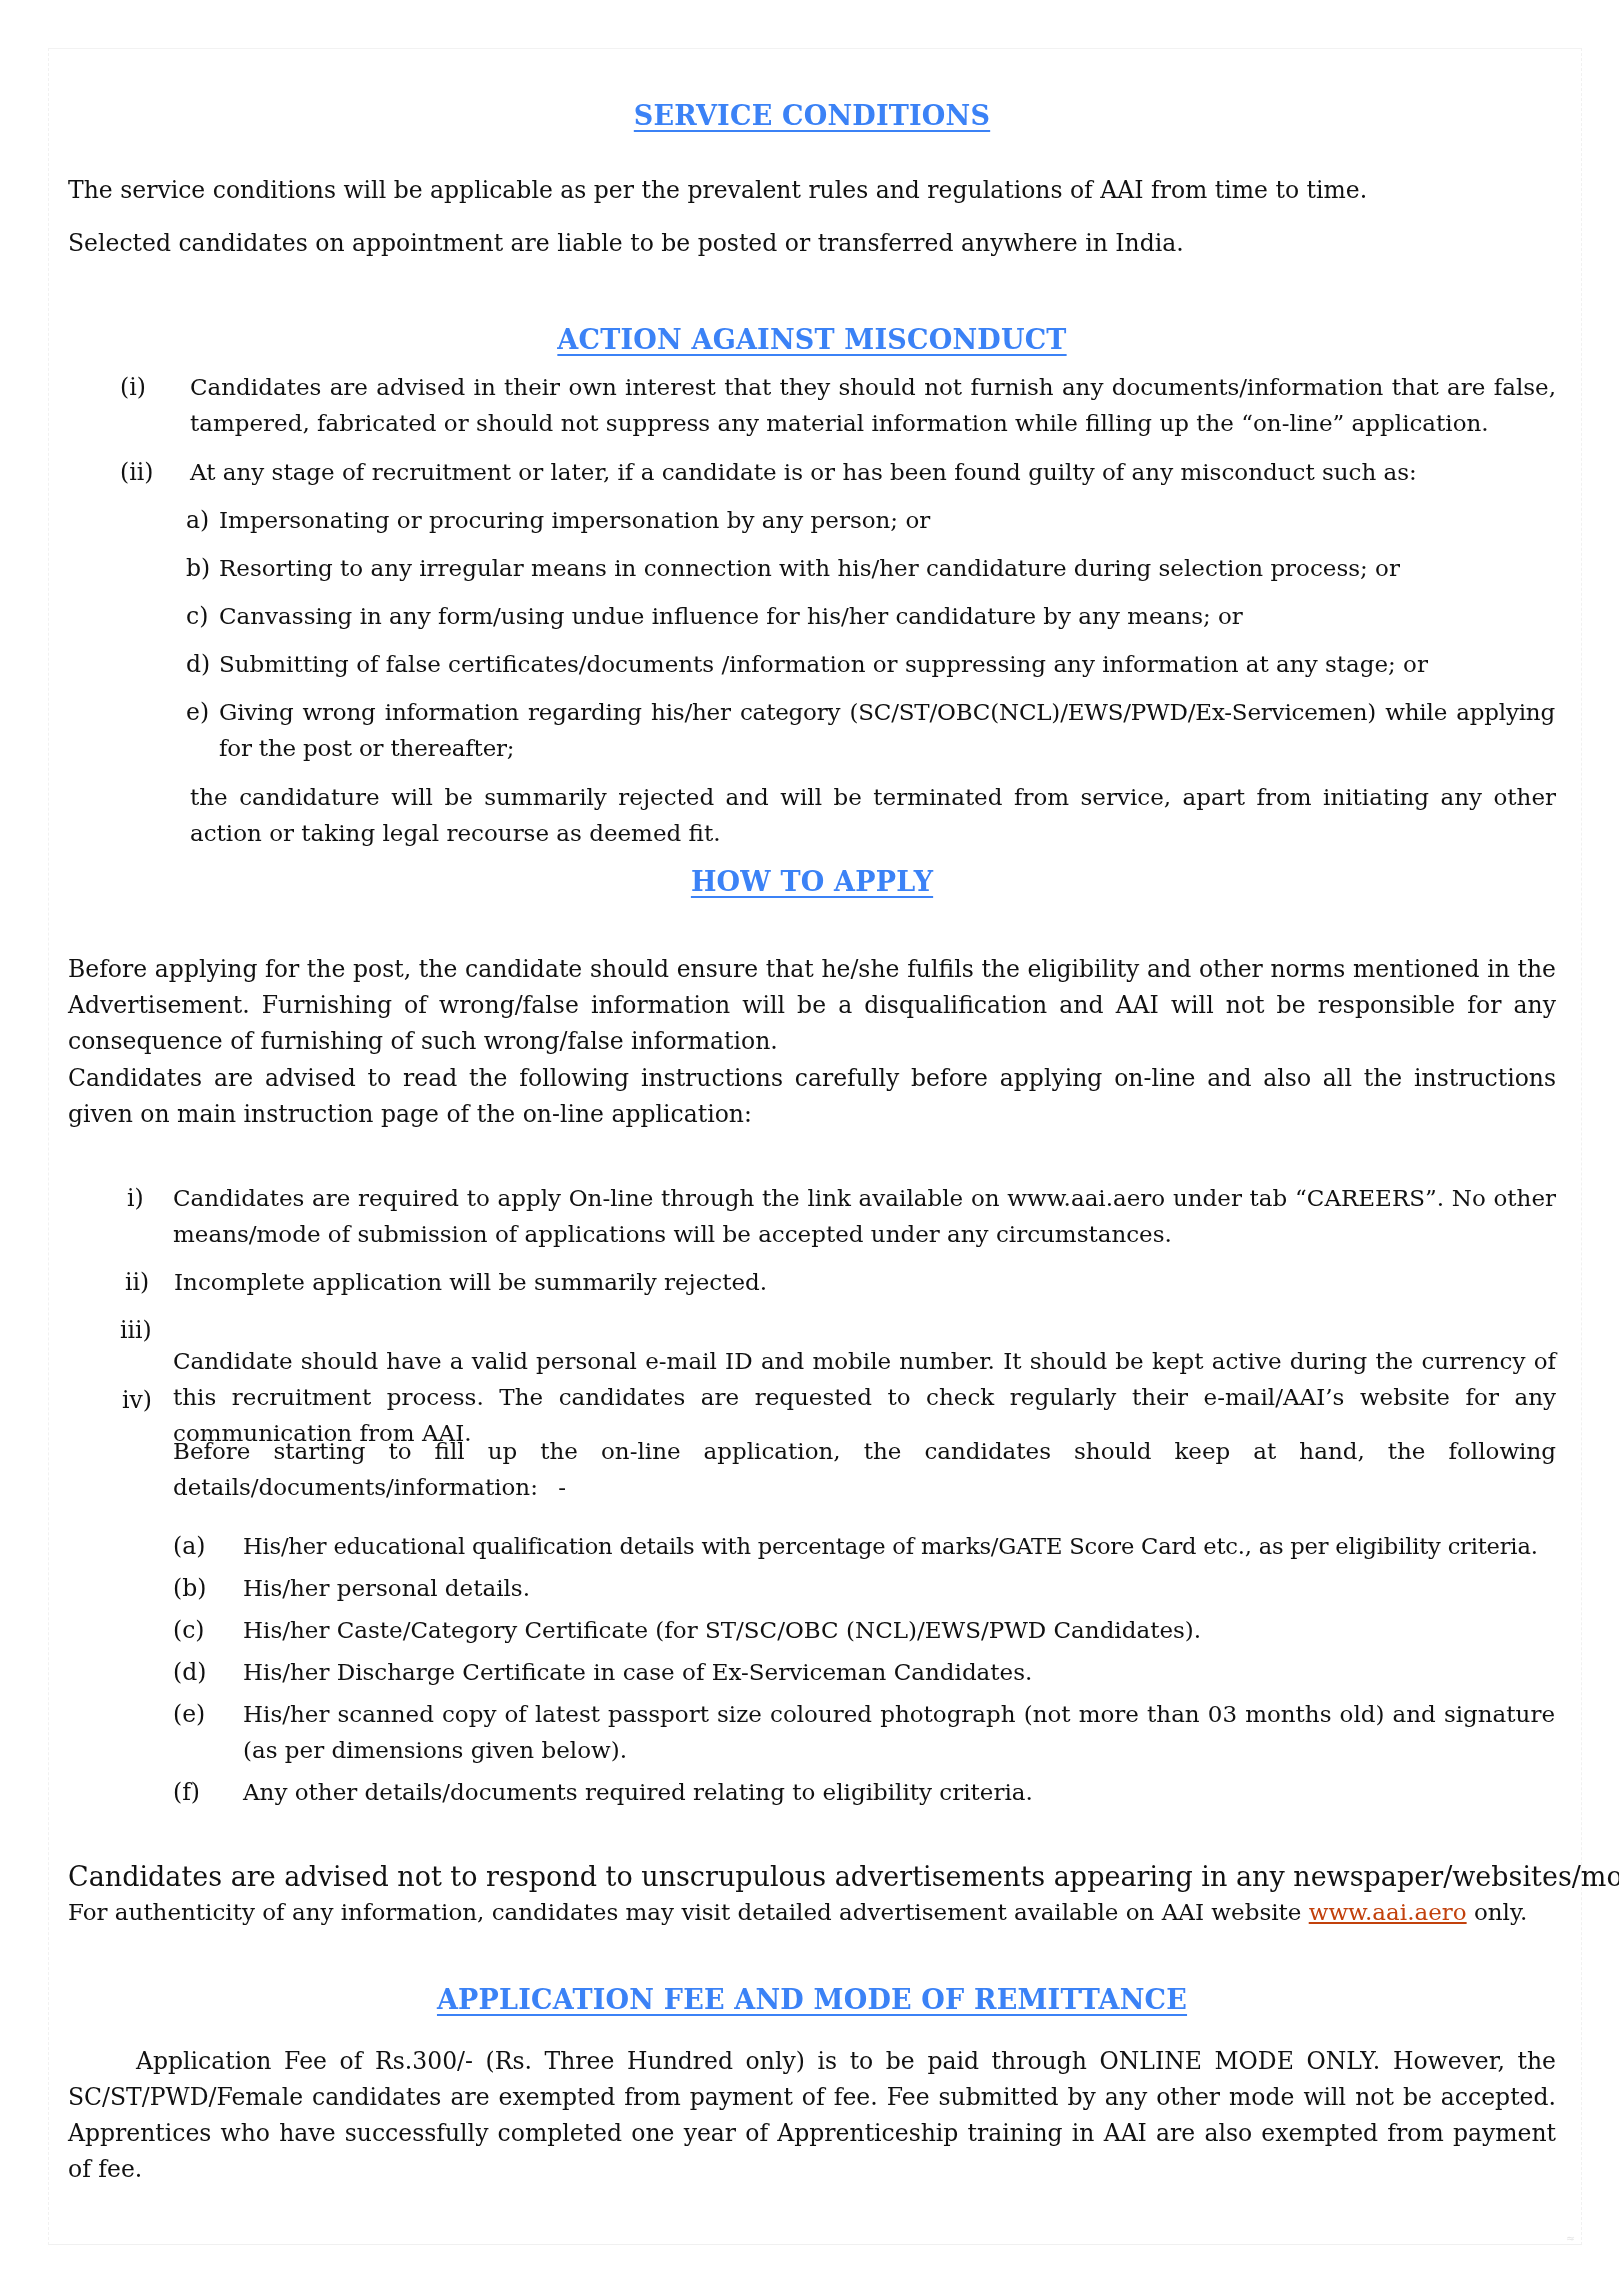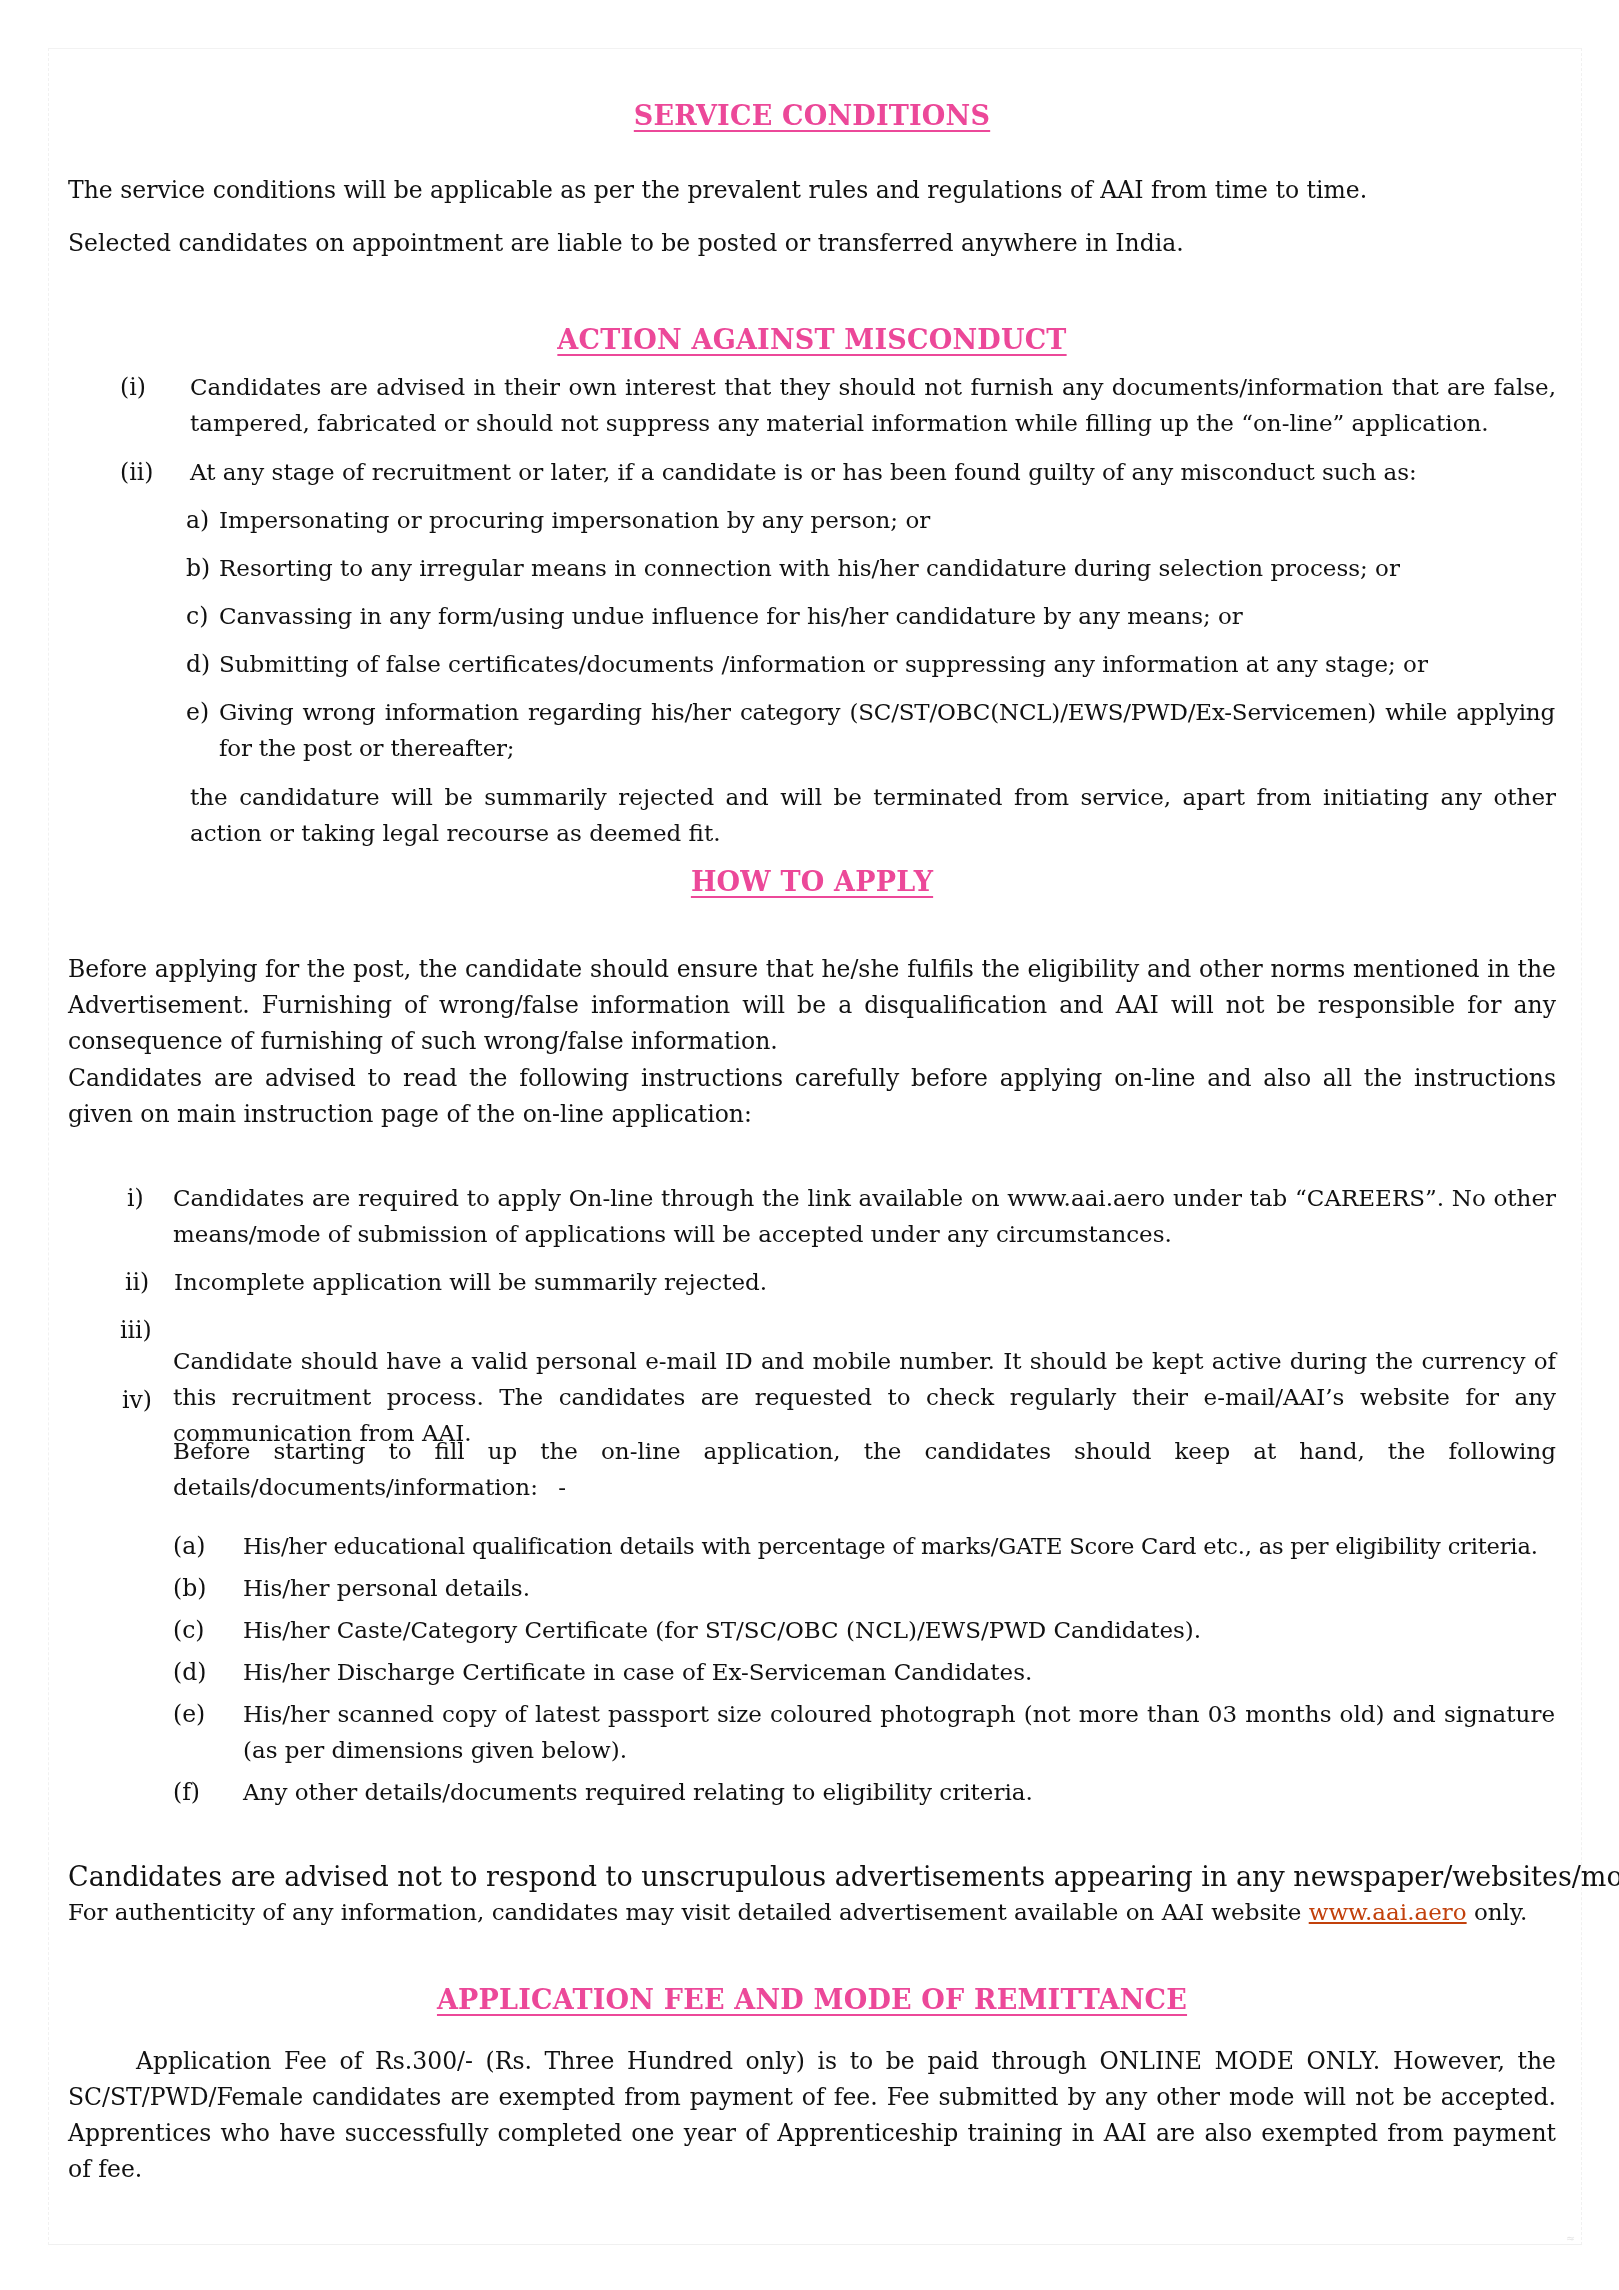--- a/index.html
+++ b/index.html
@@ -4,21 +4,21 @@
 <style>
   html, body { margin: 0; padding: 0; background: #ffffff; }
   body { width: 1620px; height: 2291px; position: relative; overflow: hidden;
          font-family: "DejaVu Serif", "Liberation Serif", serif; color: #111; }
   .page-border { position: absolute; left: 48px; top: 48px; width: 1532px; height: 2195px;
                  border-top: 0.9px solid #f2f2f2; border-bottom: 0.9px solid #f0f0f0;
                  border-left: 1.8px dashed #f1f1f1; border-right: 1.8px dashed #f1f1f1; }
   .content { position: absolute; left: 68px; top: 0; width: 1488px; }
   .heading { position: absolute; left: 0; width: 1488px; text-align: center;
              font-family: "DejaVu Serif", serif; font-weight: bold; font-size: 27px;
-             color: #ec4899; text-decoration: underline; text-decoration-thickness: 1.8px;
+             color: #3b82f6; text-decoration: underline; text-decoration-thickness: 1.8px;
              text-underline-offset: 4.6px; letter-spacing: 0.2px; }
   .para { position: absolute; left: 0; width: 1488px; font-size: 23.5px; line-height: 36px;
           text-align: justify; }
   .tight { letter-spacing: -0.2px; }
   .li { position: absolute; font-size: 23px; line-height: 36px; text-align: justify; }
   .marker { position: absolute; font-size: 23.5px; line-height: 36px; }
   a.link { color: #c2410c; text-decoration: underline; }
   .corner-mark { position: absolute; left: 1566px; top: 2232px; width: 13px; height: 13px; color: #e4e4e4; font-size: 11px; }
 </style>
 </head>

